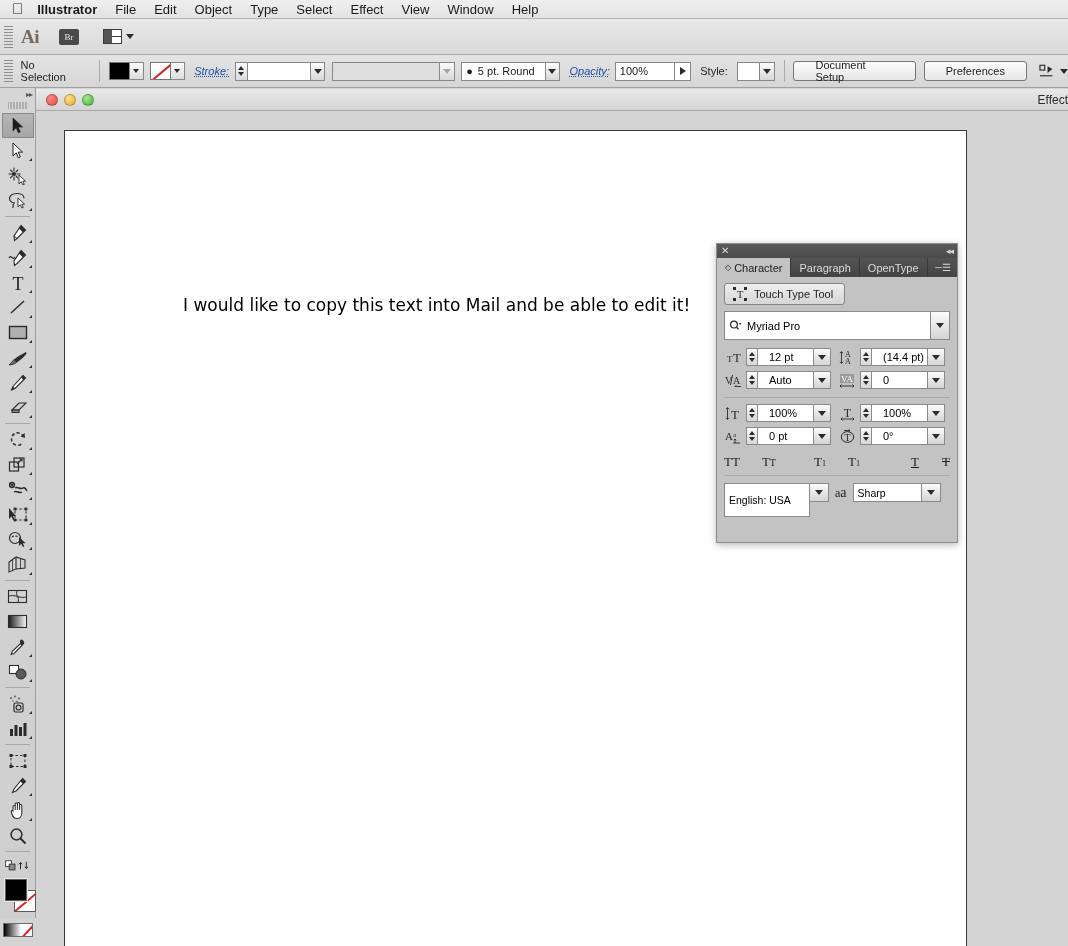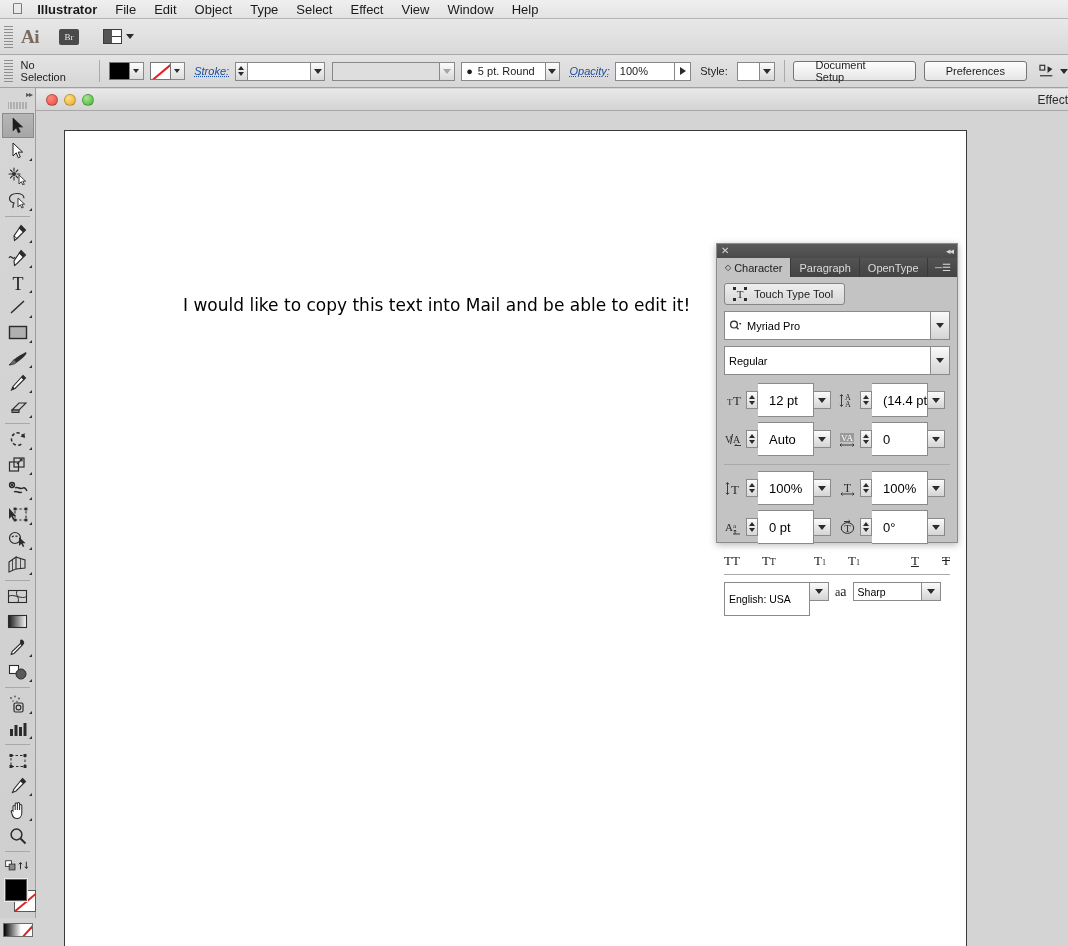--- a/index.html
+++ b/index.html
@@ -310,23 +310,23 @@
   .spin {
     width: 12px; height: 18px; border: 1px solid #8a8a8a;
     background: linear-gradient(to bottom, #fafafa, #d8d8d8);
     display: flex; flex-direction: column; align-items: center;
     justify-content: space-around; padding: 2px 0; flex-shrink: 0;
   }
   .spin i { width: 0; height: 0; border-left: 3px solid transparent; border-right: 3px solid transparent; }
   .spin i.up { border-bottom: 4px solid #2b2b2b; }
   .spin i.dn { border-top: 4px solid #2b2b2b; }
   .nfield {
-    flex: 1; height: 34px; border: 1px solid #8a8a8a; border-left: none;
+    flex: 1; height: 18px; border: 1px solid #8a8a8a; border-left: none;
     background: #fff; display: flex; align-items: center; padding: 0 11px;
-    font-size: 13px; min-width: 0; overflow: hidden; white-space: nowrap;
+    font-size: 11px; min-width: 0; overflow: hidden; white-space: nowrap;
   }
   .nbtn {
     width: 17px; height: 18px; border: 1px solid #8a8a8a; border-left: none;
     background: linear-gradient(to bottom, #fbfbfb, #d4d4d4);
     display: flex; align-items: center; justify-content: center; flex-shrink: 0;
   }
   .nbtn i {
     width: 0; height: 0; border-left: 4px solid transparent;
     border-right: 4px solid transparent; border-top: 5px solid #2b2b2b;
   }
@@ -800,26 +800,20 @@
             <path d="M10 3 L12.4 3 L11.2 5 Z" fill="#2b2b2b"></path>
           </svg>
         </span>
         <span>Myriad Pro</span>
       </div>
       <div class="btn">
           <i></i>
         </div>
     </div>
 
-    <div class="combo">
-      <div class="inp">Regular</div>
-      <div class="btn">
-          <i></i>
-        </div>
-    </div>
 
     <div class="grid2">
       <div class="cell">
         <span class="gicon">
           <svg width="17" height="14" viewBox="0 0 17 14">
               <text x="2" y="12" font-family="Liberation Serif, serif" font-size="9" fill="#2b2b2b">T</text>
               <text x="8" y="12" font-family="Liberation Serif, serif" font-size="13" fill="#2b2b2b">T</text>
             </svg>
         </span>
         <div class="spin">

